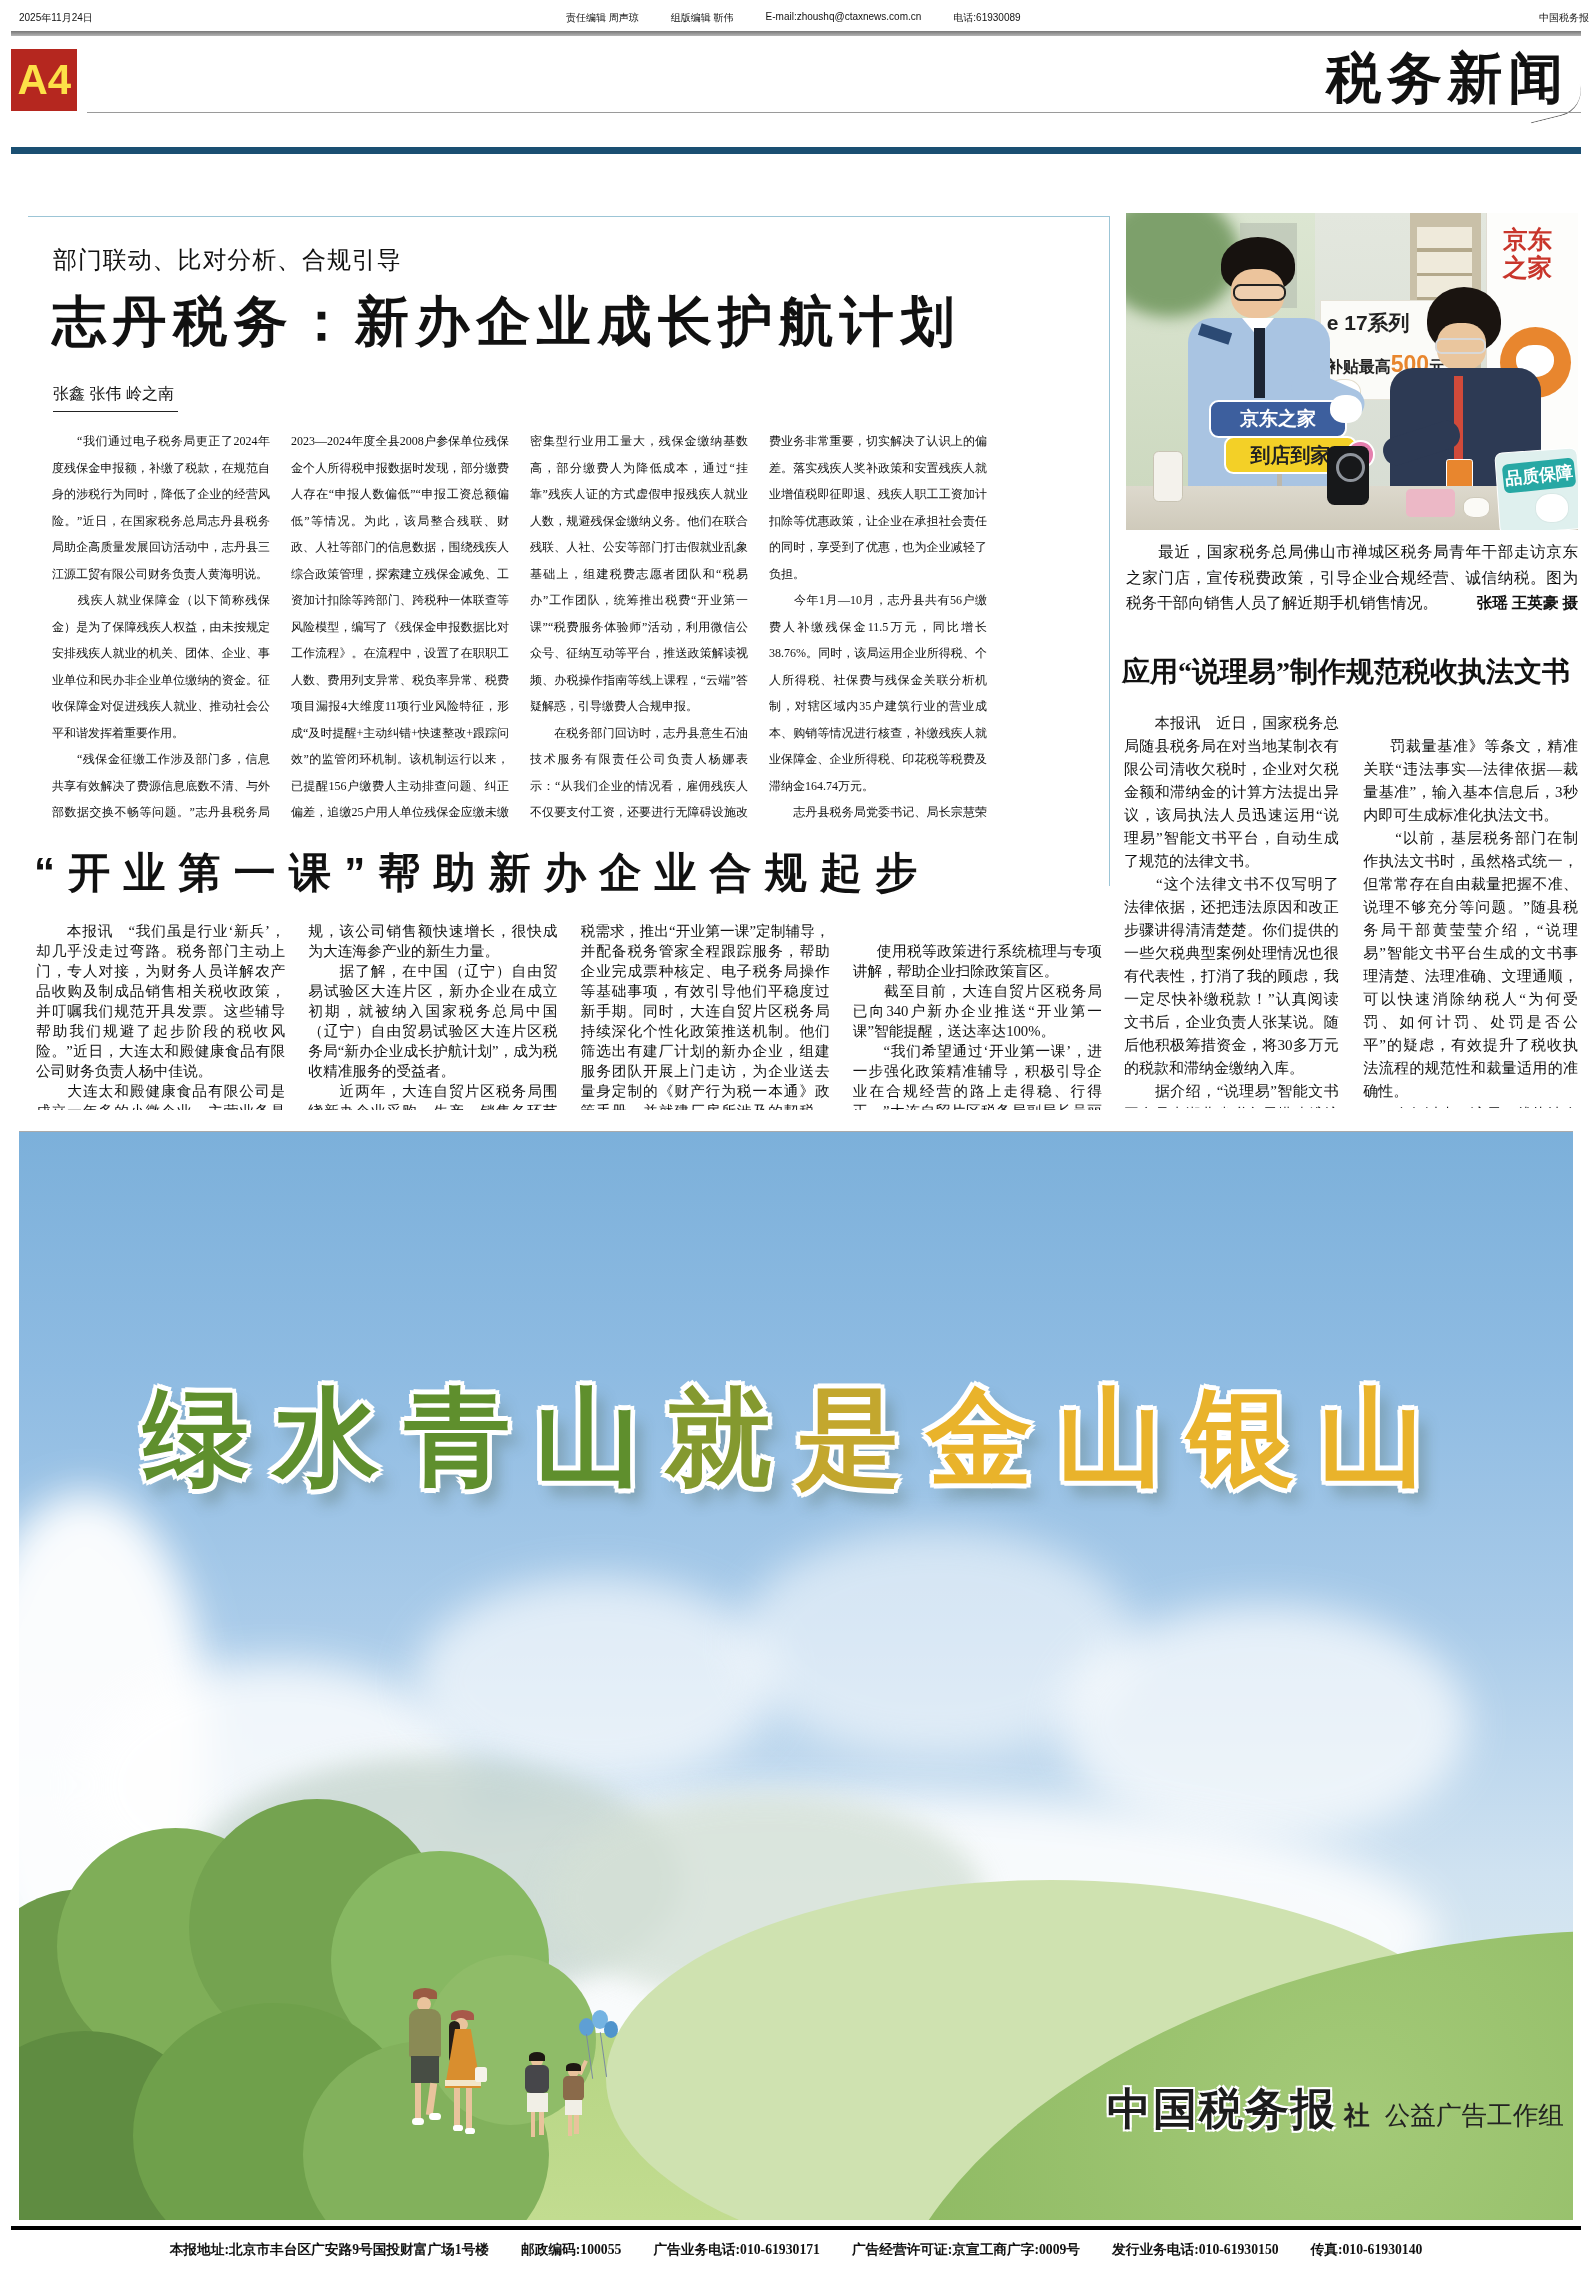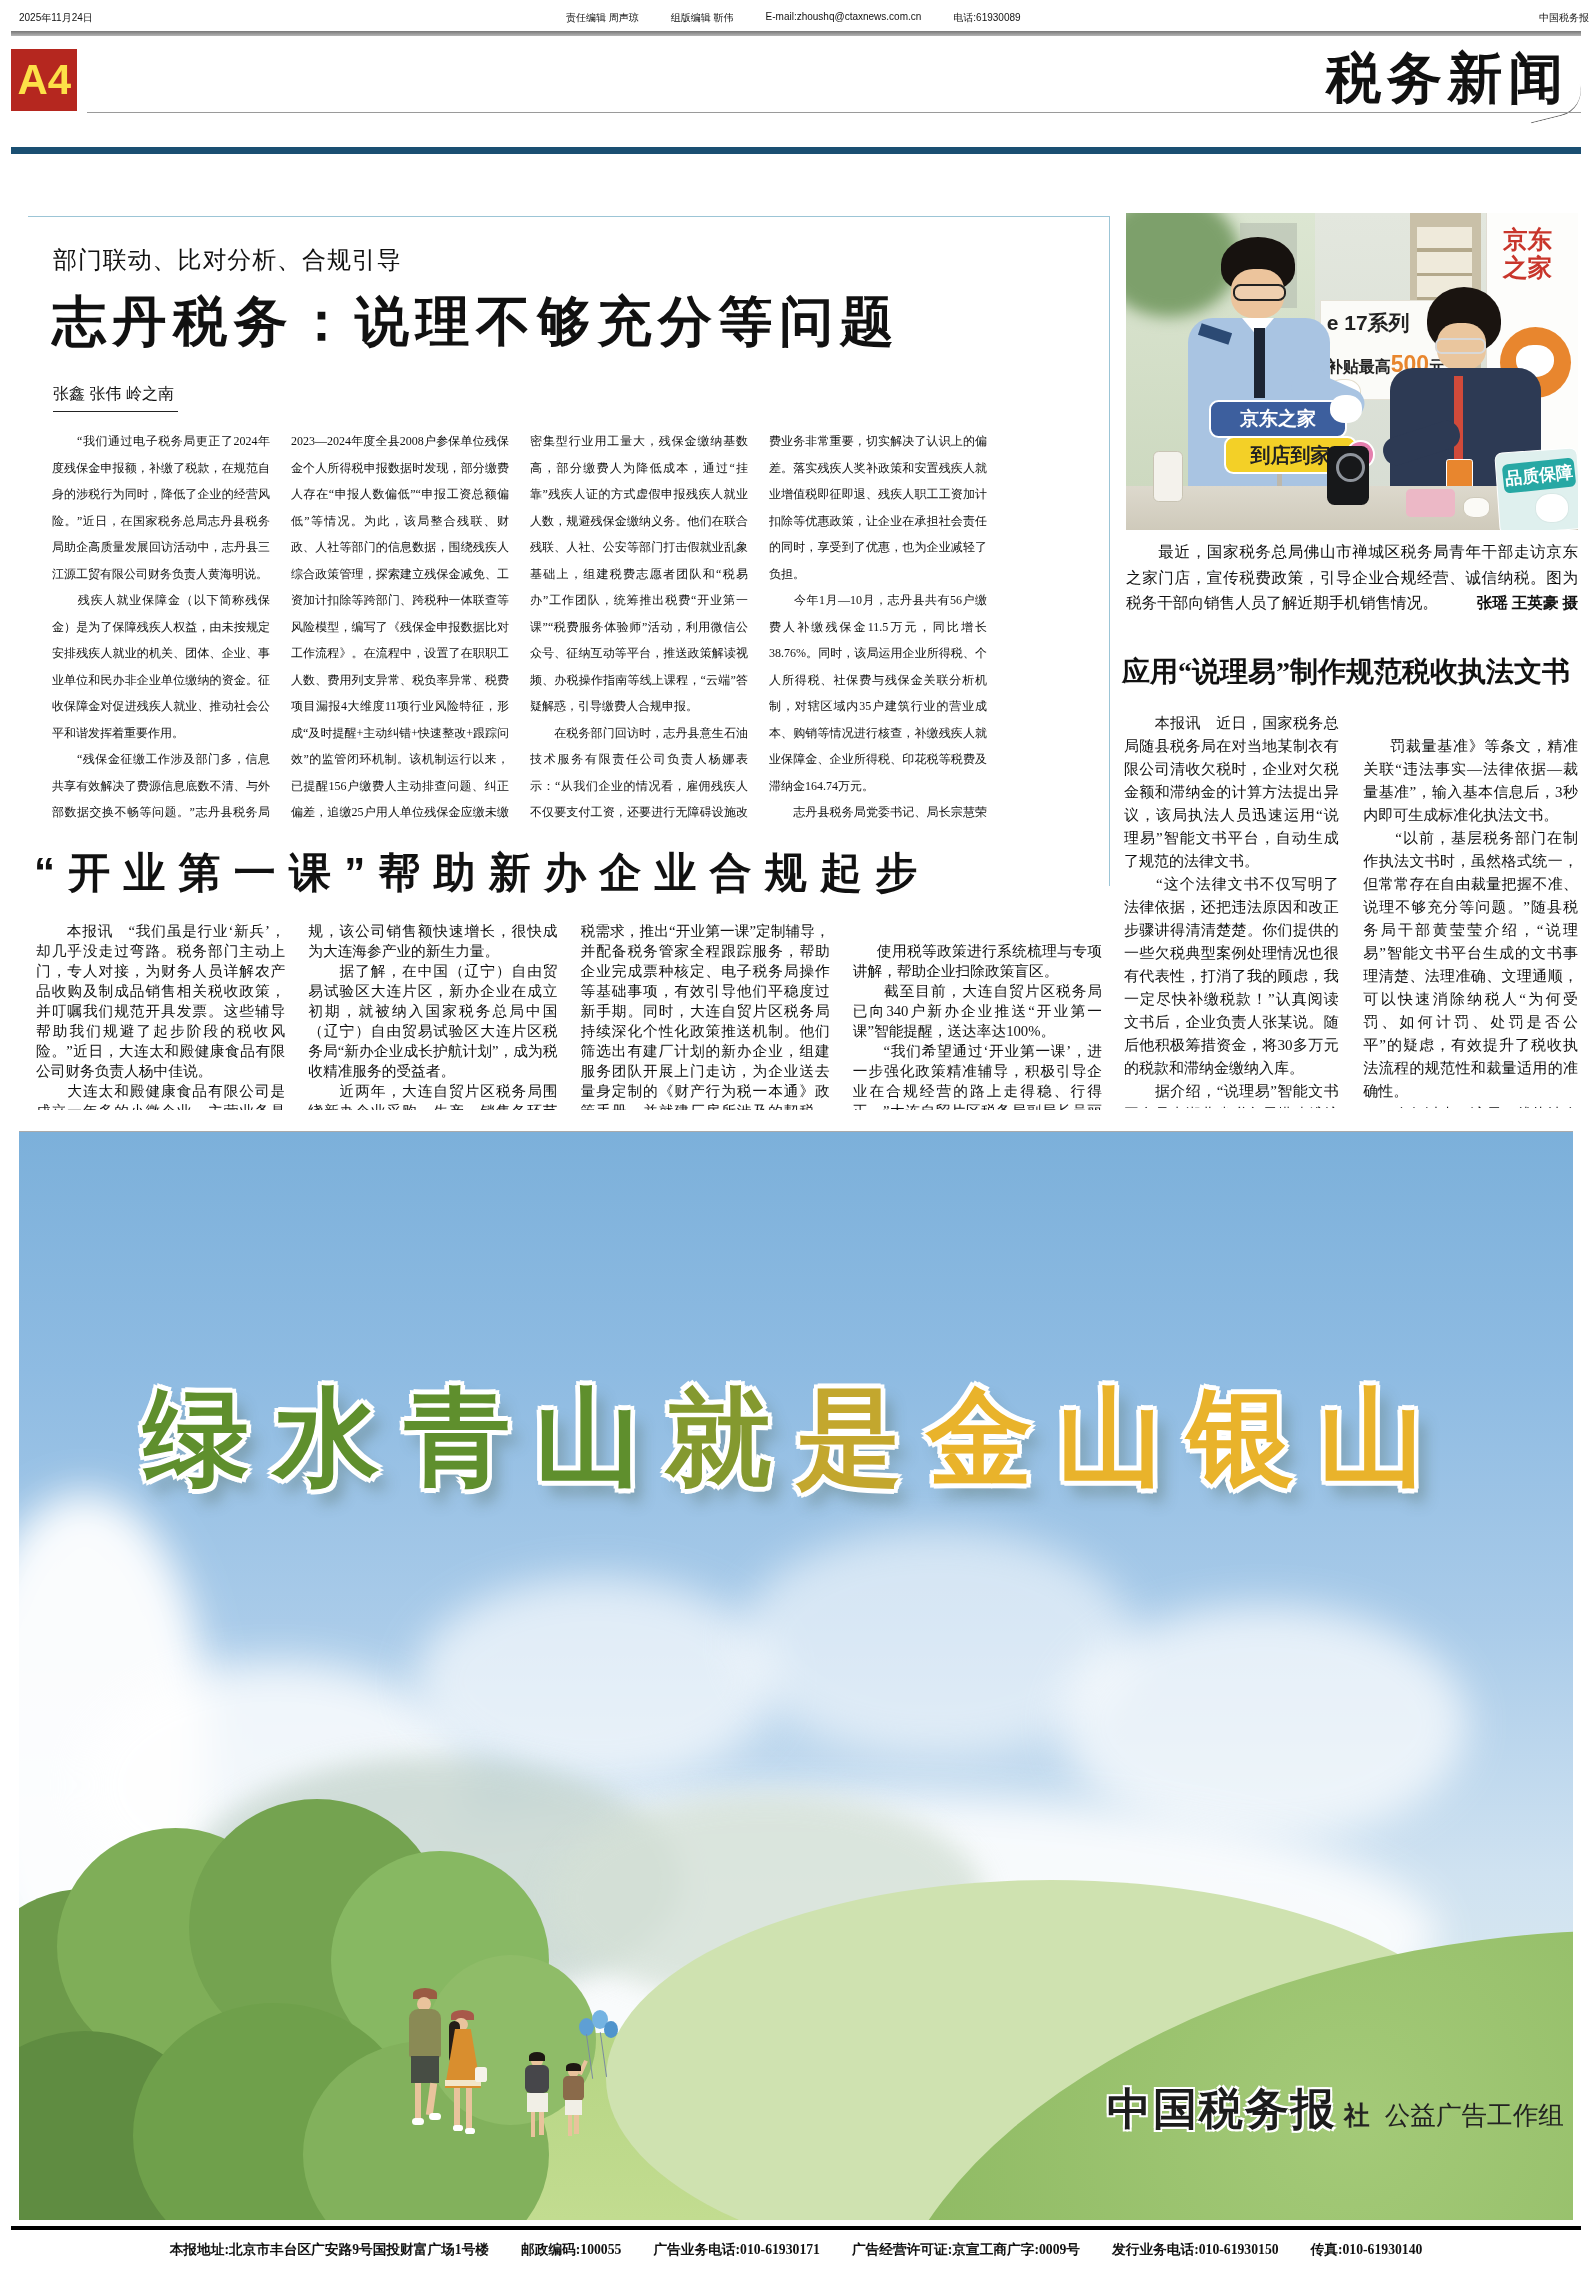--- a/index.html
+++ b/index.html
@@ -84,21 +84,21 @@
   <div class="abs grayrule"></div>
   <div class="abs pageno">A4</div>
   <div class="abs sectitle">税务新闻</div>
   <div class="abs swoosh"></div>
   <div class="abs thinrule"></div>
   <div class="abs navyrule"></div>
 
   <div class="abs mainTopline"></div>
   <div class="abs mainVline"></div>
   <div class="abs kicker sans">部门联动、比对分析、合规引导</div>
-  <div class="abs headline1">志丹税务：说理不够充分等问题</div>
+  <div class="abs headline1">志丹税务：新办企业成长护航计划</div>
   <div class="abs byline1">张鑫 张伟 岭之南</div>
   <div class="abs cols maincols">
     <div class="col">　　“我们通过电子税务局更正了2024年度残保金申报额，补缴了税款，在规范自身的涉税行为同时，降低了企业的经营风险。”近日，在国家税务总局志丹县税务局助企高质量发展回访活动中，志丹县三江源工贸有限公司财务负责人黄海明说。
 　　残疾人就业保障金（以下简称残保金）是为了保障残疾人权益，由未按规定安排残疾人就业的机关、团体、企业、事业单位和民办非企业单位缴纳的资金。征收保障金对促进残疾人就业、推动社会公平和谐发挥着重要作用。
 　　“残保金征缴工作涉及部门多，信息共享有效解决了费源信息底数不清、与外部数据交换不畅等问题。”志丹县税务局副局长王刚介绍，今年以来，志丹县税务局在比对分析</div>
     <div class="col">2023—2024年度全县2008户参保单位残保金个人所得税申报数据时发现，部分缴费人存在“申报人数偏低”“申报工资总额偏低”等情况。为此，该局整合残联、财政、人社等部门的信息数据，围绕残疾人综合政策管理，探索建立残保金减免、工资加计扣除等跨部门、跨税种一体联查等风险模型，编写了《残保金申报数据比对工作流程》。在流程中，设置了在职职工人数、费用列支异常、税负率异常、税费项目漏报4大维度11项行业风险特征，形成“及时提醒+主动纠错+快速整改+跟踪问效”的监管闭环机制。该机制运行以来，已提醒156户缴费人主动排查问题、纠正偏差，追缴25户用人单位残保金应缴未缴税款6.3万元，有效解决了缴费人申报底数不实的问题。
 　　志丹县税务局在检查中发现，建筑、餐饮、物流、物业、外卖等劳动</div>
     <div class="col">密集型行业用工量大，残保金缴纳基数高，部分缴费人为降低成本，通过“挂靠”残疾人证的方式虚假申报残疾人就业人数，规避残保金缴纳义务。他们在联合残联、人社、公安等部门打击假就业乱象基础上，组建税费志愿者团队和“税易办”工作团队，统筹推出税费“开业第一课”“税费服务体验师”活动，利用微信公众号、征纳互动等平台，推送政策解读视频、办税操作指南等线上课程，“云端”答疑解惑，引导缴费人合规申报。
 　　在税务部门回访时，志丹县意生石油技术服务有限责任公司负责人杨娜表示：“从我们企业的情况看，雇佣残疾人不仅要支付工资，还要进行无障碍设施改造，短期看成本偏高，一时难免有顾虑。”在她看来，税务部门以引导合规遵从为重点，通过政策讲解和案例提示，引导合规处理税</div>
     <div class="col">费业务非常重要，切实解决了认识上的偏差。落实残疾人奖补政策和安置残疾人就业增值税即征即退、残疾人职工工资加计扣除等优惠政策，让企业在承担社会责任的同时，享受到了优惠，也为企业减轻了负担。

